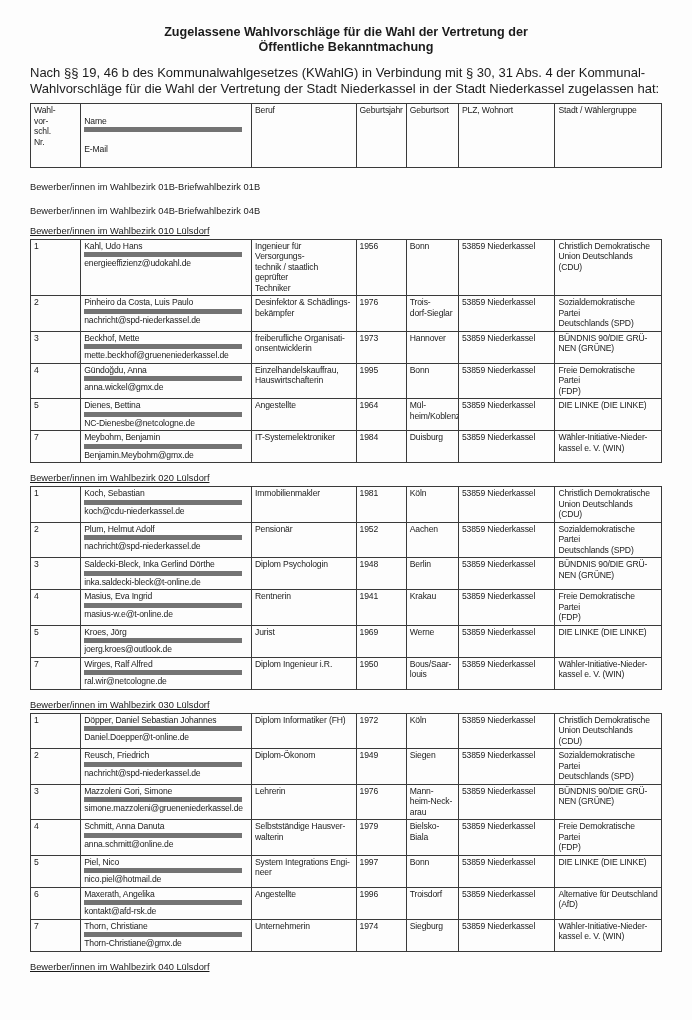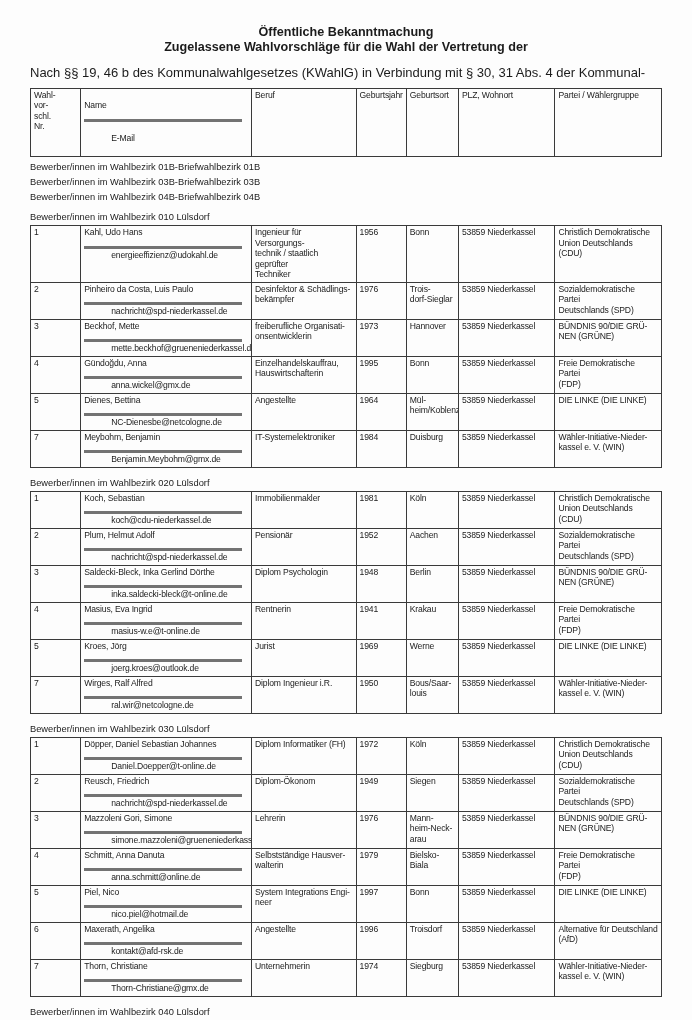--- a/index.html
+++ b/index.html
@@ -6,51 +6,52 @@
   body{
     width:692px;height:1020px;overflow:hidden;
     background:#fdfdfd;color:#1b1b1b;
     font-family:"Liberation Sans", sans-serif;
   }
   .page{padding:25px 30px 0 30px;}
   .doc-title{text-align:center;font-weight:bold;font-size:12.6px;line-height:14.6px;}
   .intro{margin-top:11px;font-size:13px;line-height:15.4px;}
   .intro-line{white-space:nowrap;}
   .section-a{margin-top:13px;font-weight:bold;font-size:11.8px;}
-  .bw-label{margin-top:5px;font-size:9.3px;line-height:10px;}
+  .bw-label{margin-top:14px;font-size:9.3px;line-height:10px;}
   .district{margin-top:10px;}
-  .district-label{font-size:9.3px;line-height:11px;margin-bottom:2px;}
+  .district-label{font-size:9.3px;line-height:11px;margin-bottom:2px;text-decoration:underline;}
   table.cand-table{
     border-collapse:collapse;table-layout:fixed;width:632px;
     font-size:8.6px;line-height:10.5px;letter-spacing:-0.15px;
   }
   table.header-table{margin-top:7px;}
   .cand-table td{
     border:1px solid #3a3a3a;vertical-align:top;
     padding:1px 3px 2px 3px;text-align:left;font-weight:normal;
     white-space:pre-line;overflow:hidden;
   }
   .w-nr{width:50px}.w-name{width:170px}.w-beruf{width:104px}
   .w-gjahr{width:50px}.w-gort{width:52px}.w-plz{width:96px}.w-partei{width:106px}
-  .cand-name{display:block;border-bottom:3px solid #737373;padding-bottom:8px;margin-bottom:1px;margin-right:6px;min-height:10px;white-space:nowrap;}
-  .cand-email{display:block;white-space:nowrap;margin-left:27px;}
+  .cand-name{display:block;border-bottom:5px solid #737373;padding-bottom:1px;margin-bottom:1px;margin-right:6px;min-height:10px;white-space:nowrap;}
+  .cand-email{display:block;white-space:nowrap;}
   td.hdr-nr{white-space:pre-line;}
 </style>
 </head>
 <body>
 
 <div class="page">
 
   <div class="doc-title">
+    <div>Zugelassene Wahlvorschläge für die Wahl der Vertretung der</div>
     <div>Öffentliche Bekanntmachung</div>
-    <div>Zugelassene Wahlvorschläge für die Wahl der Vertretung der</div>
   </div>
 
   <div class="intro">
     <div class="intro-line">Nach §§ 19, 46 b des Kommunalwahlgesetzes (KWahlG) in Verbindung mit § 30, 31 Abs. 4 der Kommunal-</div>
+    <div class="intro-line">Wahlvorschläge für die Wahl der Vertretung der Stadt Niederkassel in der Stadt Niederkassel zugelassen hat:</div>
   </div>
 
 
   <table class="cand-table header-table">
     <colgroup>
       <col class="w-nr">
         <col class="w-name">
         <col class="w-beruf">
         <col class="w-gjahr">
       <col class="w-gort">
@@ -64,27 +65,26 @@
 schl.
 Nr.</td>
         <td>
           <span class="cand-name">Name</span>
           <span class="cand-email">E-Mail</span>
         </td>
         <td>Beruf</td>
         <td>Geburtsjahr</td>
         <td>Geburtsort</td>
         <td>PLZ, Wohnort</td>
-        <td>Partei / Wählergruppe</td>
+        <td>Stadt / Wählergruppe</td>
       </tr>
     </tbody>
   </table>
 
   <div class="bw-label">Bewerber/innen im Wahlbezirk 01B-Briefwahlbezirk 01B</div>
-  <div class="bw-label">Bewerber/innen im Wahlbezirk 03B-Briefwahlbezirk 03B</div>
   <div class="bw-label">Bewerber/innen im Wahlbezirk 04B-Briefwahlbezirk 04B</div>
 
   <div class="district">
     <div class="district-label">Bewerber/innen im Wahlbezirk 010 Lülsdorf</div>
     <table class="cand-table">
       <colgroup>
         <col class="w-nr">
           <col class="w-name">
           <col class="w-beruf">
           <col class="w-gjahr">

